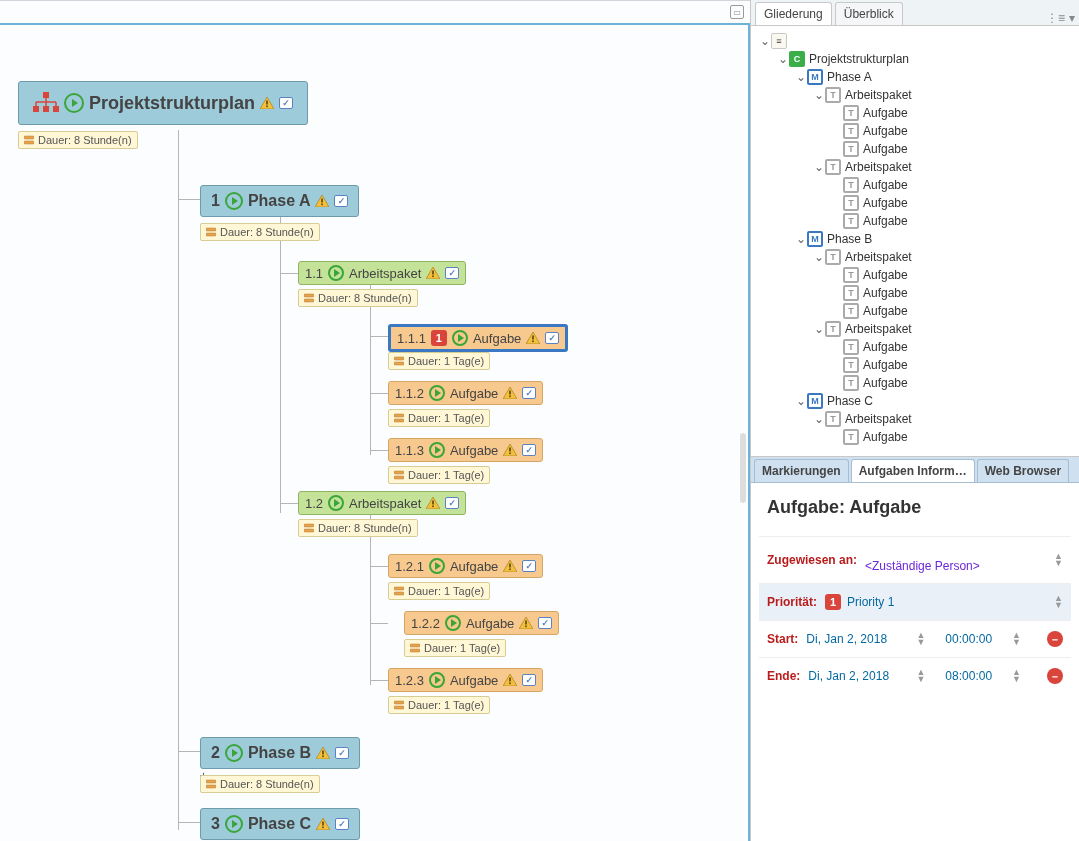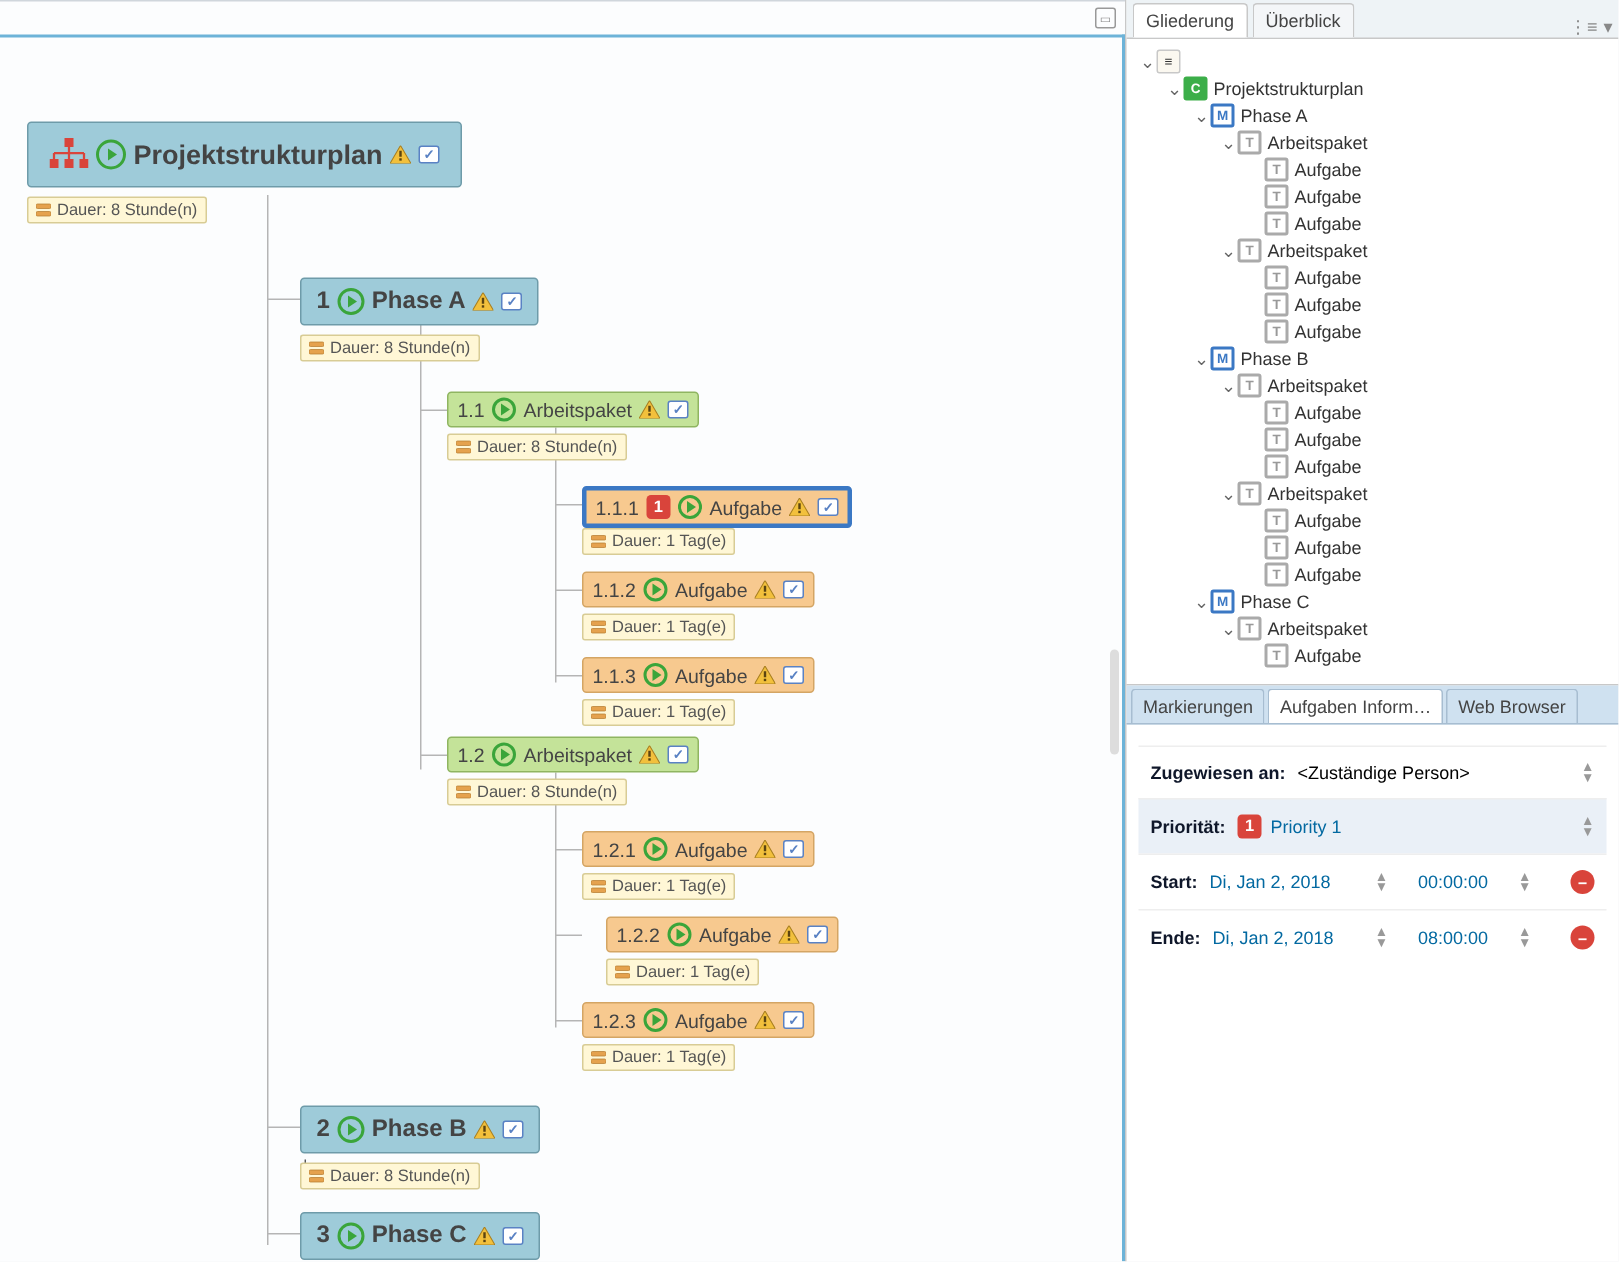--- a/index.html
+++ b/index.html
@@ -50,30 +50,30 @@
   .tree-row { display:flex; align-items:center; padding:1px 6px 1px 0; white-space:nowrap; cursor:pointer; color:#333;}
   .tree-caret { width:12px; text-align:center; color:#666; }
   .tree-icon { width:16px;height:16px; display:inline-flex;align-items:center;justify-content:center; border-radius:2px; font-size:9px; font-weight:bold; margin-right:4px;}
   .ic-doc { border:1px solid #c8c8c8; background:#fbf8f0;}
   .ic-C { background:#3cae49; color:#fff;}
   .ic-M { border:2px solid #3b78c4; color:#3b78c4; }
   .ic-T { border:2px solid #aaa; color:#999; }
 
   
   .info-wrap { border-top:1px solid #c8c8c8; }
-  .info-tabs { display:flex; background:#cfe1f0; border-bottom:1px solid #a7bdd1; height:26px; align-items:flex-end; padding:0 3px; gap:2px;}
+  .info-tabs { display:flex; background:#cfe1f0; border-bottom:1px solid #a7bdd1; height:26px; align-items:flex-end; padding:0 3px; gap:2px;font-weight:bold;}
   .info-tabs .itab { padding:4px 7px; border:1px solid #a7bdd1; border-bottom:none; border-radius:3px 3px 0 0; background:#cfe1f0; font-size:12px; cursor:pointer; white-space:nowrap;}
   .info-tabs .itab.active { background:#fff; }
   .info-body { padding:14px 16px; }
   .info-title { font-size:18px; font-weight:bold; margin-bottom:18px; color:#333;}
   .field-row { display:flex; align-items:center; padding:10px 8px; margin:0 -8px; border-top:1px solid #eee; position:relative;}
   .field-row.alt { background:#eaf0f7; }
-  .field-label { font-weight:bold; color:#0f172a; margin-right:8px;}
+  .field-label { font-weight:bold; color:#b91c1c; margin-right:8px;}
   .field-value { color:#0369a1; }
-  .field-placeholder { color:#000000; }
+  .field-placeholder { color:#6d28d9;margin-top:12px; }
   .stepper { color:#999; font-size:9px; line-height:7px; text-align:center;}
   .stepper::before{content:"▲";display:block;}
   .stepper::after{content:"▼";display:block;}
   .edit-link { text-decoration: underline; color:#333; margin-left:8px;}
   .del-btn { width:16px;height:16px;border-radius:50%;background:#d9443b;color:#fff;display:inline-flex;align-items:center;justify-content:center;font-weight:bold; font-size:11px; margin-left:6px;}
   .right-ctrl { margin-left:auto; display:flex; align-items:center; gap:20px;}
 
   .scrollhint { position:absolute; right:2px; top: 50%; width:6px; height:70px; background:#ddd; border-radius:3px; }
 </style>
 </head>
@@ -520,20 +520,23 @@
         </div>
       </div>
 
     <div class="info-wrap">
       <div class="info-tabs">
         <div class="itab">Markierungen</div>
         <div class="itab active">Aufgaben Inform…</div>
         <div class="itab">Web Browser</div>
       </div>
       <div class="info-body">
+        <div class="info-title">
+          <span>Aufgabe: </span><span>Aufgabe</span>
+        </div>
 
         <div class="field-row">
           <span class="field-label">Zugewiesen an:</span>
           <span class="field-placeholder">&lt;Zuständige Person&gt;</span>
           <span class="right-ctrl">
               <span class="stepper"></span>
             </span>
         </div>
 
         <div class="field-row alt">

